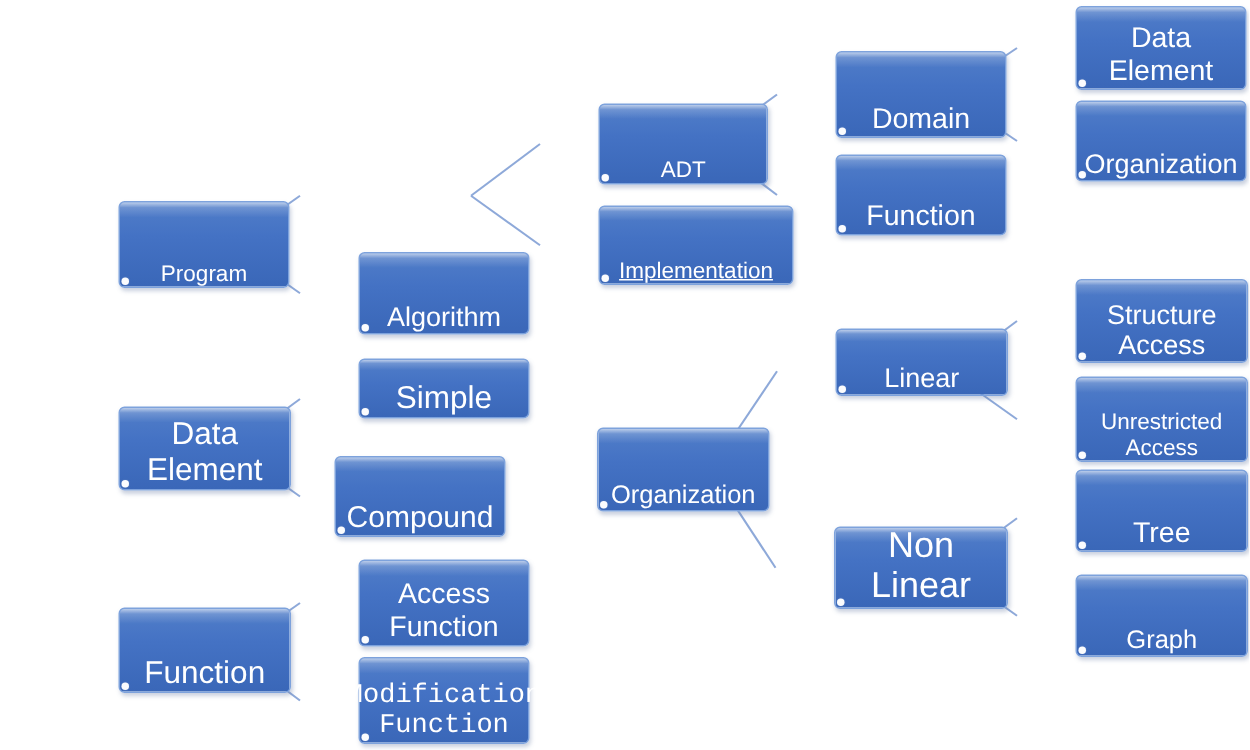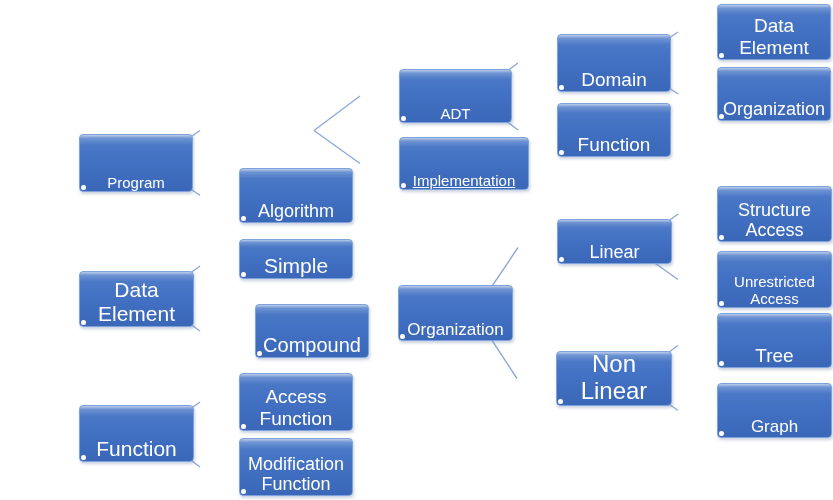--- a/index.html
+++ b/index.html
@@ -44,24 +44,24 @@
   #n-data-structure       {left:200px; top:103px; width:114px; height:55px; font-size:15px;}
   #n-algorithm            {left:200px; top:168px; width:114px; height:55px; font-size:18px;}
   #n-adt                  {left:360px; top:69px;  width:113px; height:54px; font-size:15px;}
   #n-implementation       {left:360px; top:137px; width:130px; height:53px; font-size:15px;text-decoration:underline;}
   #n-domain               {left:518px; top:34px;  width:114px; height:58px; font-size:19px;}
   #n-function-adt         {left:518px; top:103px; width:114px; height:54px; font-size:19px;}
   #n-data-element-top     {left:678px; top:4px;   width:114px; height:56px; font-size:19px;}
   #n-organization-top     {left:678px; top:67px;  width:114px; height:54px; font-size:18px;}
   #n-data-element         {left:40px;  top:271px; width:115px; height:56px; font-size:21px;}
   #n-simple               {left:200px; top:239px; width:114px; height:40px; font-size:21px;}
-  #n-compound             {left:216px; top:304px; width:114px; height:54px; font-size:20px;}
+  #n-compound             {left:184px; top:304px; width:114px; height:54px; font-size:20px;}
   #n-function             {left:40px;  top:405px; width:115px; height:57px; font-size:21px;}
   #n-access-function      {left:200px; top:373px; width:114px; height:58px; font-size:19px;}
-  #n-modification-function{left:200px; top:438px; width:114px; height:58px; font-size:18px;}
+  #n-modification-function{left:200px; top:438px; width:114px; height:58px; font-size:18px;font-family:Liberation Mono, monospace;}
   #n-organization         {left:359px; top:285px; width:115px; height:56px; font-size:17px;}
   #n-linear               {left:518px; top:219px; width:115px; height:45px; font-size:18px;}
   #n-non-linear           {left:517px; top:351px; width:116px; height:55px; font-size:24px;}
   #n-restricted-access    {left:678px; top:186px; width:115px; height:56px; font-size:18px;}
   #n-unrestricted-access  {left:678px; top:251px; width:115px; height:57px; font-size:15px;}
   #n-tree                 {left:678px; top:313px; width:115px; height:55px; font-size:19px;}
   #n-graph                {left:678px; top:383px; width:115px; height:55px; font-size:17px;}
 </style>
 </head>
 <body>

